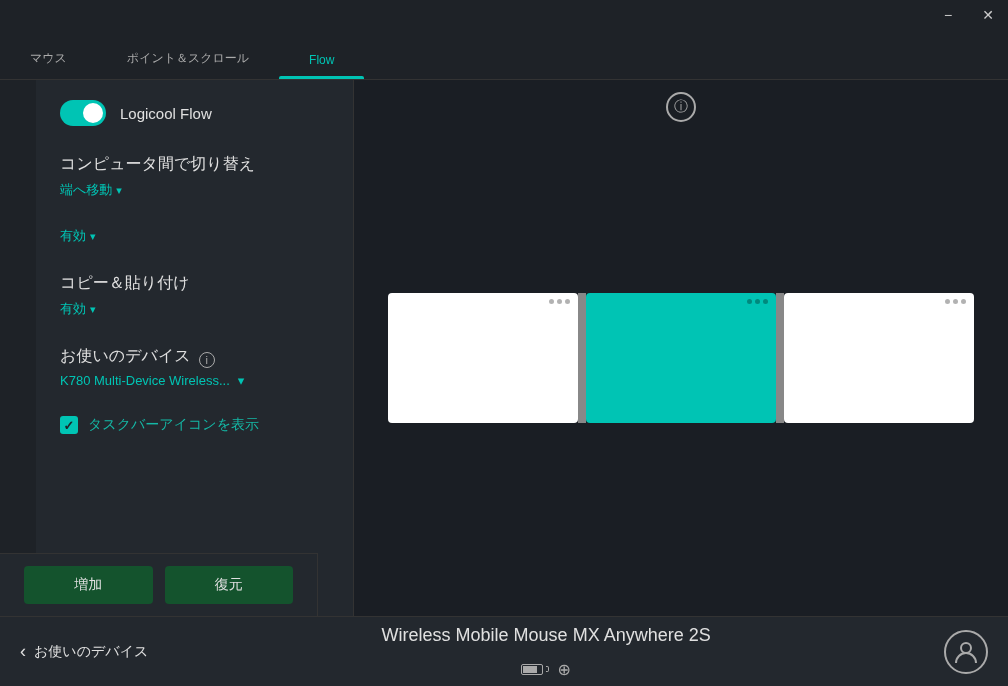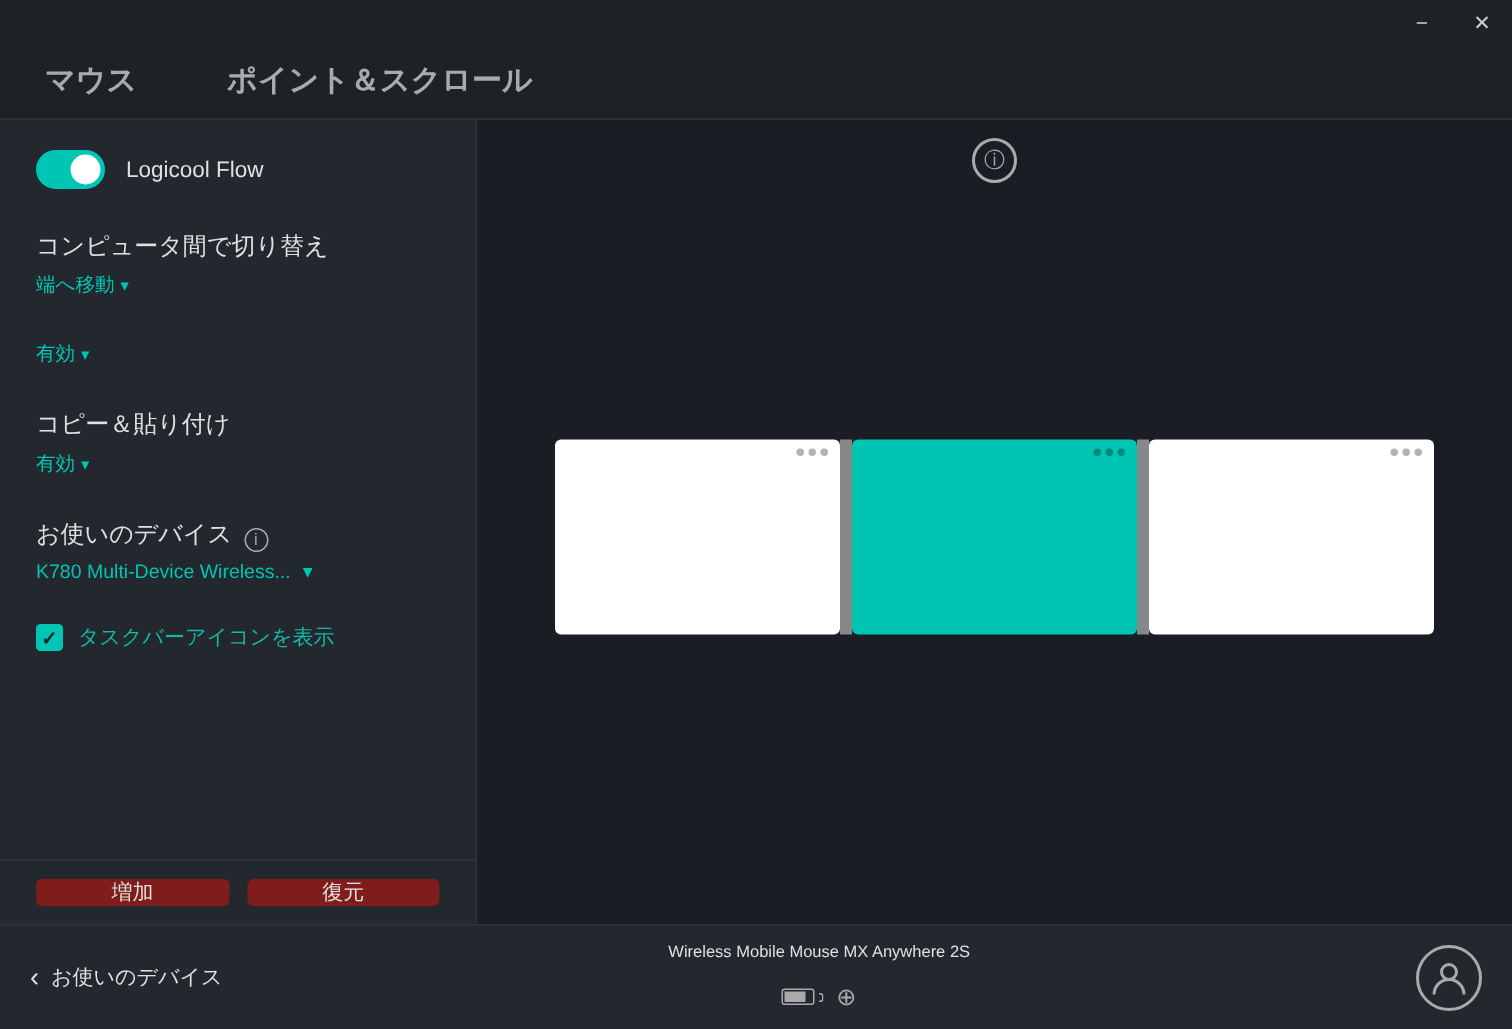--- a/index.html
+++ b/index.html
@@ -41,26 +41,25 @@
       left: 0;
       right: 0;
       height: 80px;
       display: flex;
       align-items: flex-end;
       border-bottom: 1px solid #333;
       background: #1e2227;
     }
     .tab-item {
       padding: 12px 30px;
-      font-size: 20px;
+      font-size: 12px;
       color: #aaa;
       cursor: pointer;
       position: relative;
       margin-bottom: 0;
-      font-weight: bold;
     }
     .tab-item.active {
       color: #00c4b4;
     }
     .tab-item.active::after {
       content: '';
       position: absolute;
       bottom: 0;
       left: 0;
       right: 0;
@@ -80,20 +79,21 @@
     }
 
     
     .sidebar {
       width: 318px;
       background: #23282e;
       padding: 20px 24px;
       flex-shrink: 0;
       overflow-y: auto;
       border-right: 1px solid #333;
+      margin-left: 36px;
     }
 
     .sidebar-section {
       margin-bottom: 28px;
     }
 
     
     .toggle-row {
       display: flex;
       align-items: center;
@@ -202,21 +202,22 @@
       width: 318px;
       display: flex;
       padding: 12px 24px;
       gap: 12px;
       background: #23282e;
       border-top: 1px solid #333;
       border-right: 1px solid #333;
     }
     .action-btn {
       flex: 1;
-      background: #7f1d1d;
+      padding: 10px;
+      background: #14532d;
       border: none;
       border-radius: 4px;
       color: #e0e0e0;
       font-size: 14px;
       cursor: pointer;
       text-align: center;
     }
 
     
     .content-area {
@@ -308,21 +309,21 @@
     }
     .back-arrow {
       font-size: 18px;
       color: #e0e0e0;
     }
     .device-info {
       flex: 1;
       text-align: center;
     }
     .device-name {
-      font-size: 11px;
+      font-size: 18px;
       color: #e0e0e0;
       margin-bottom: 14px;
     }
     .device-icons {
       display: flex;
       align-items: center;
       justify-content: center;
       gap: 8px;
     }
     .battery-icon {
@@ -375,20 +376,21 @@
 <body>
 
 <div class="title-bar">
   <div class="title-bar-btn minimize">−</div>
   <div class="title-bar-btn close">✕</div>
 </div>
 
 <div class="tab-bar">
   <div class="tab-item">マウス</div>
   <div class="tab-item">ポイント＆スクロール</div>
+  <div class="tab-item active">Flow</div>
 </div>
 
 <div class="main-layout">
 
   <div class="sidebar">
 
     <div class="sidebar-section">
       <div class="toggle-row">
         <div class="toggle-switch">
           <div class="toggle-knob"></div>

